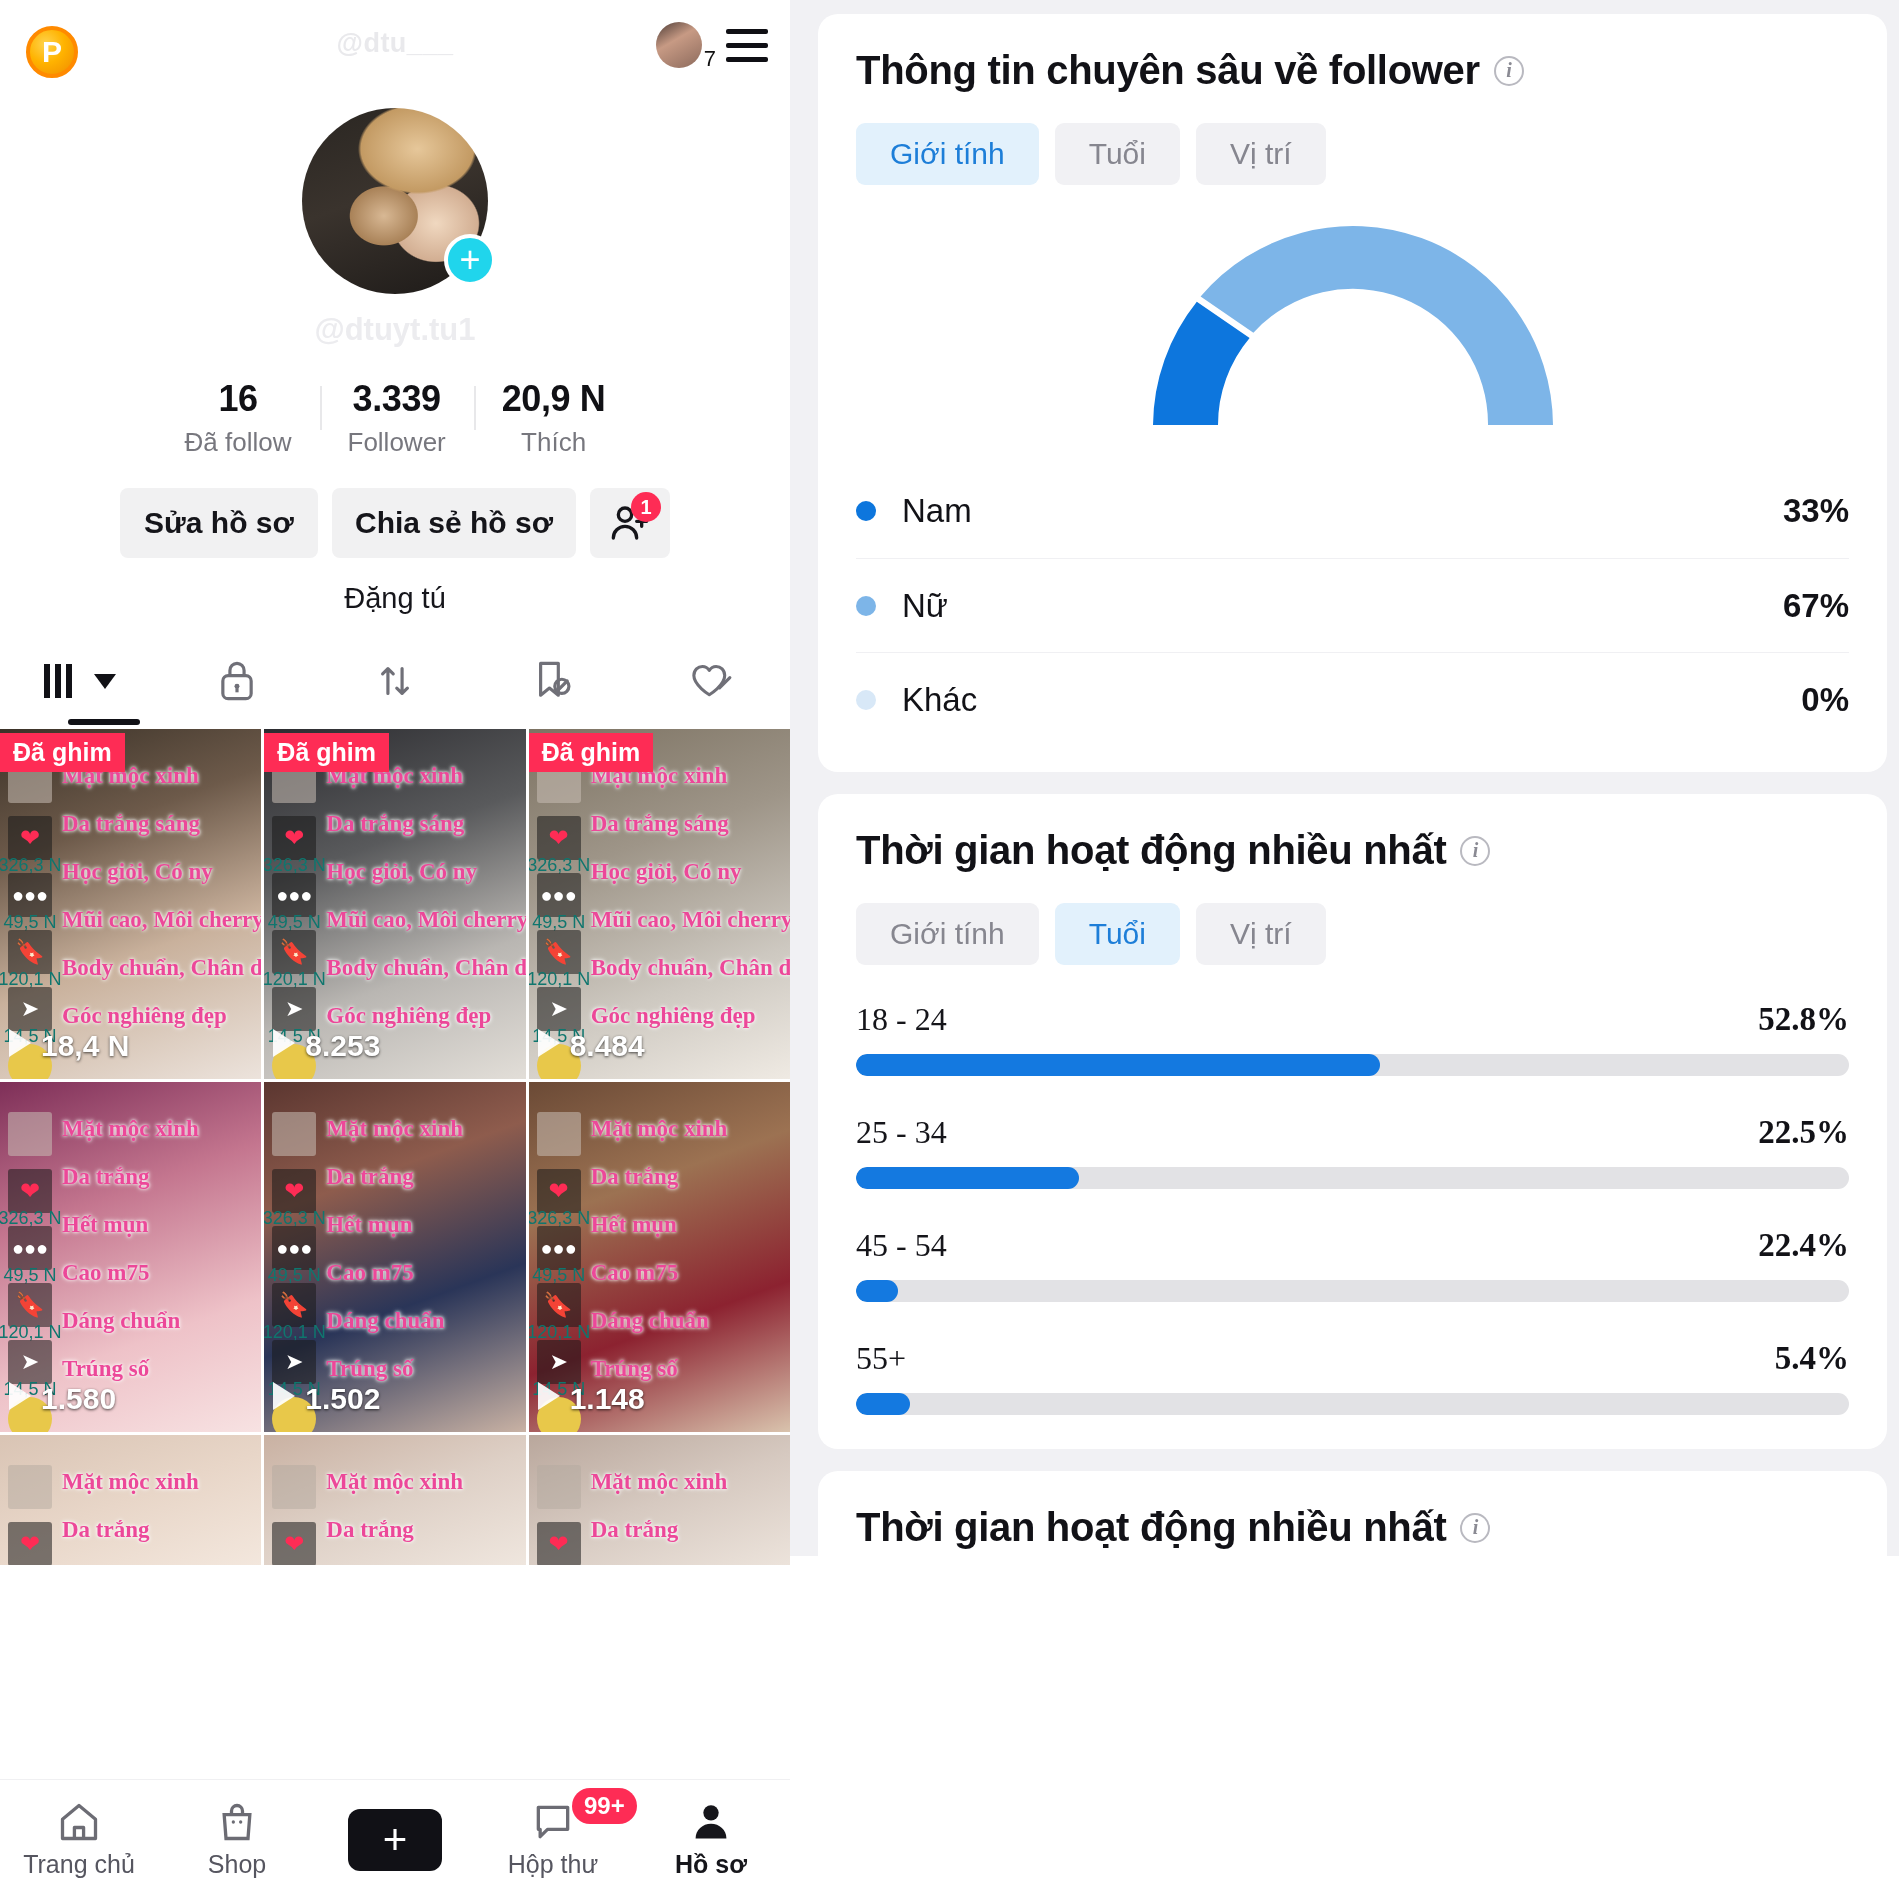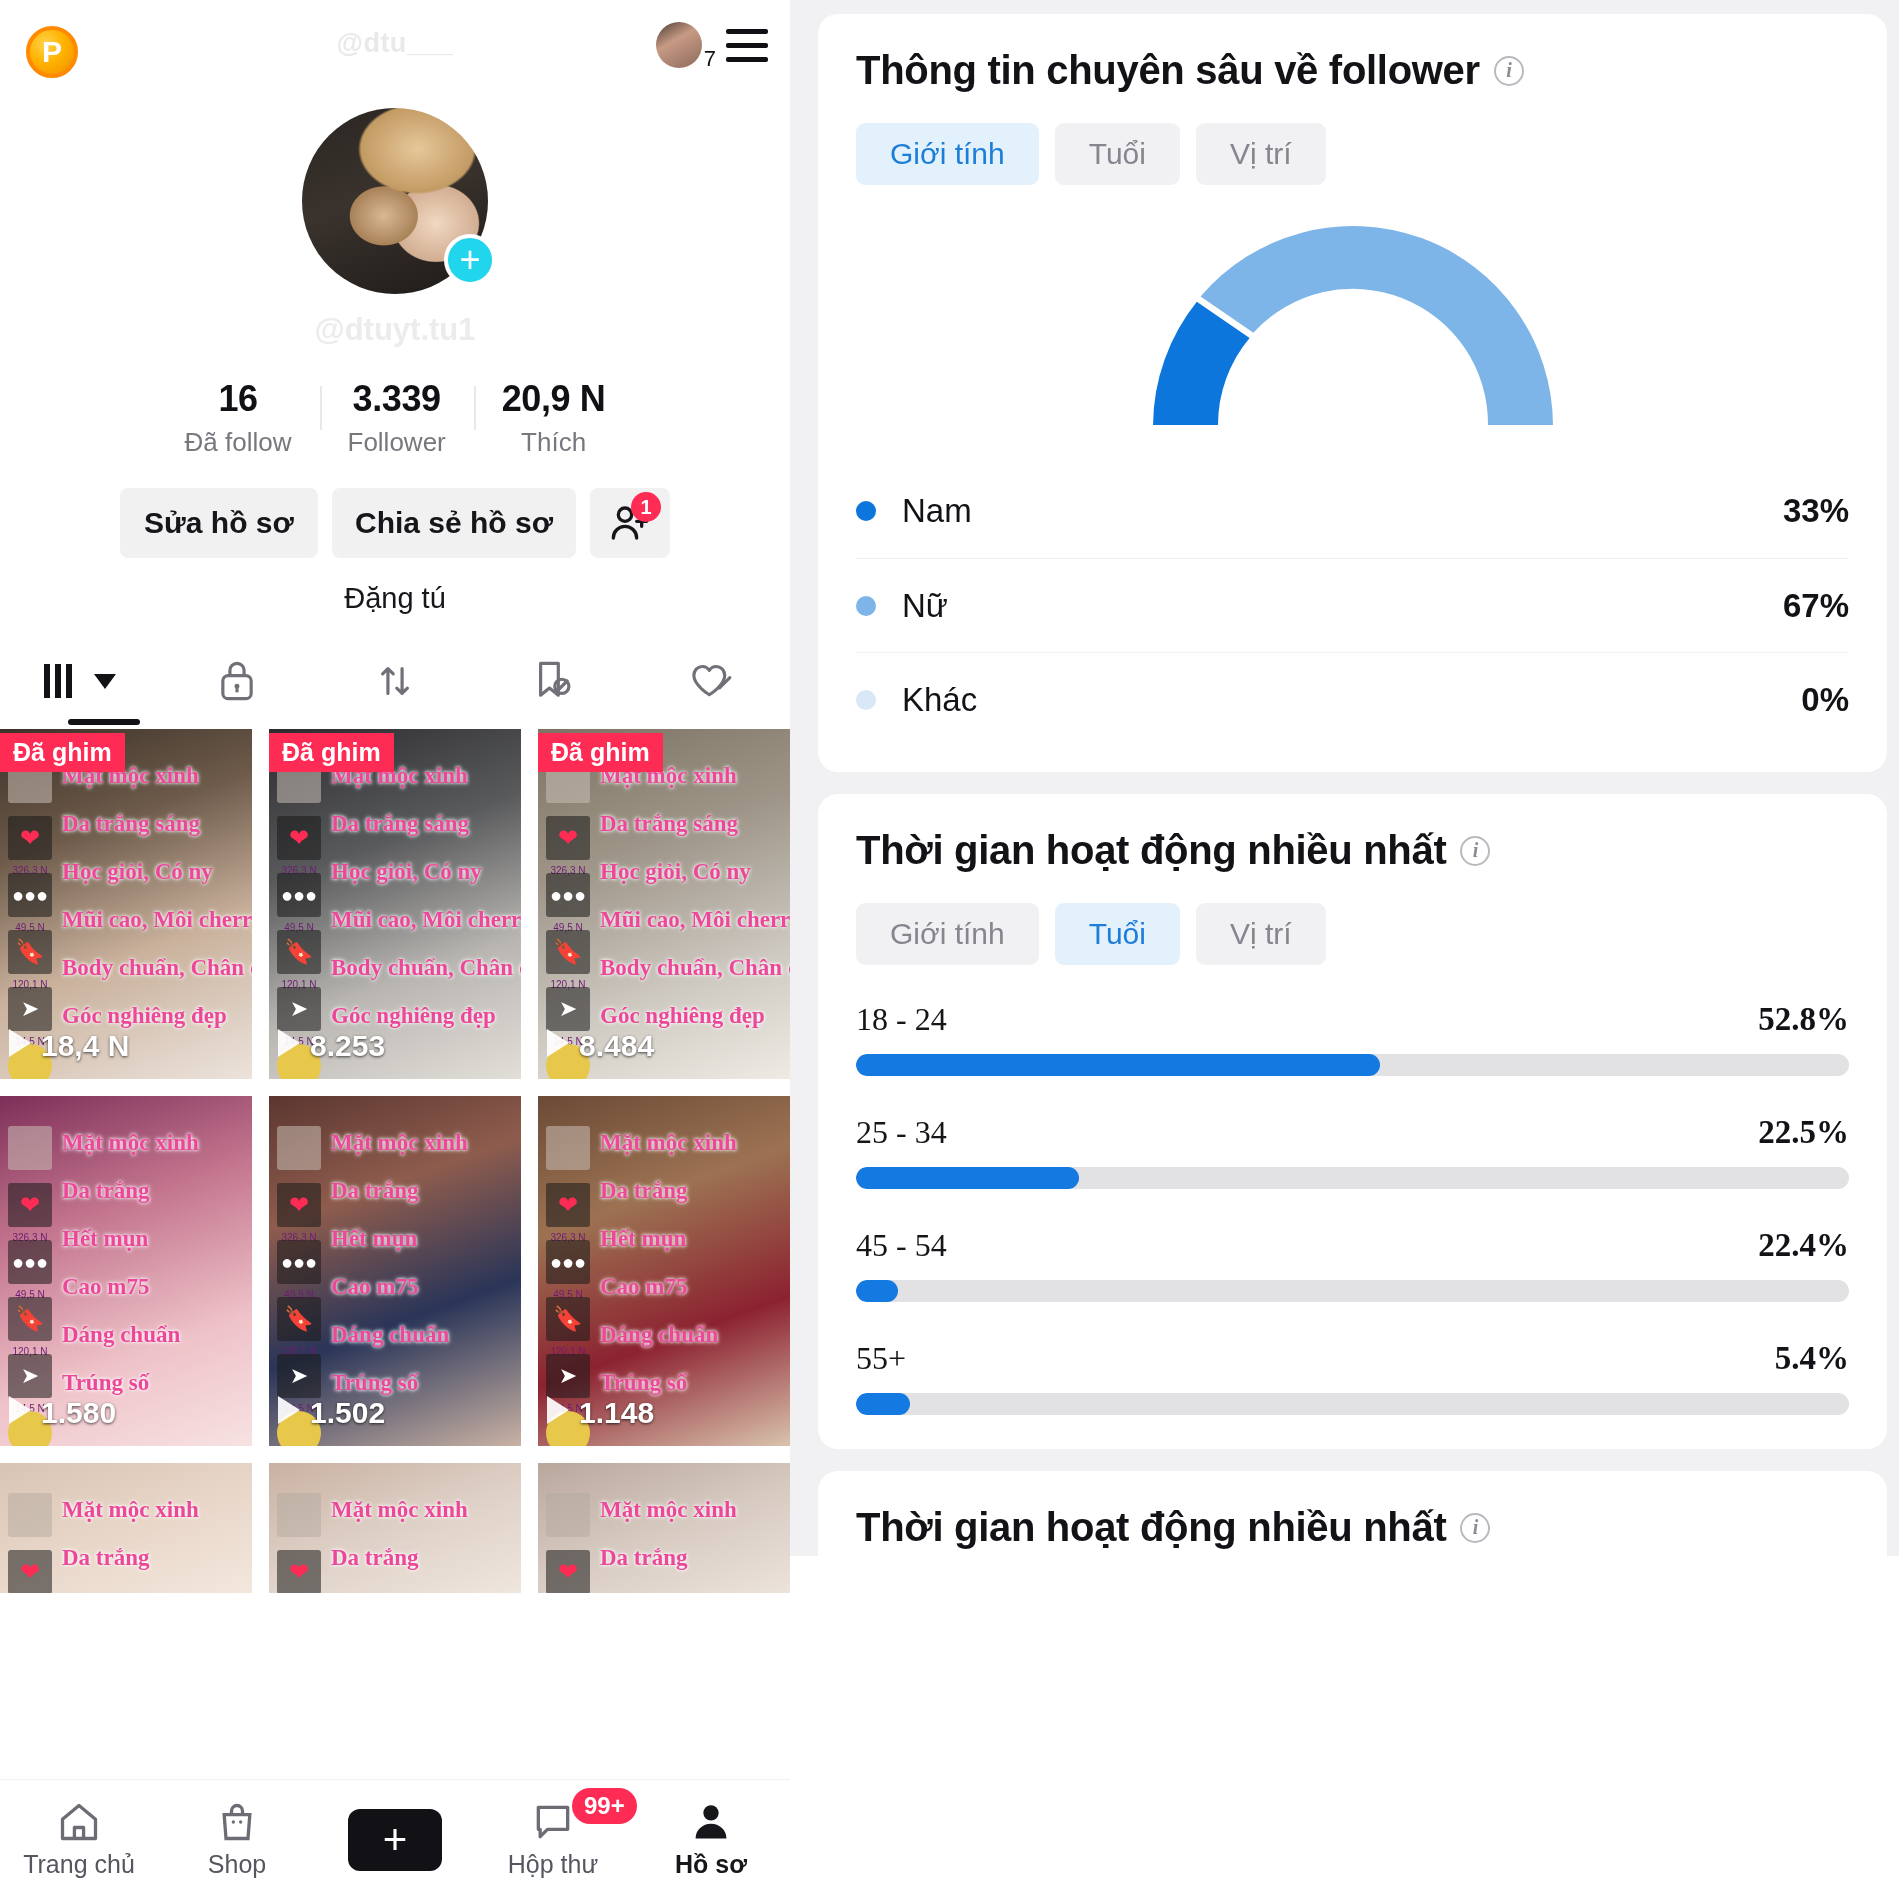--- a/index.html
+++ b/index.html
@@ -109,21 +109,21 @@
   }
   .tabitem { flex: 1; display: flex; align-items: center; justify-content: center; gap: 10px; }
   .tabitem svg { display: block; }
   .tab-underline {
     position: absolute; bottom: -6px; left: 68px;
     width: 72px; height: 6px; background: #111116; border-radius: 3px;
   }
   .caret { width: 0; height: 0; border-left: 11px solid transparent; border-right: 11px solid transparent; border-top: 15px solid #111116; }
 
   
-  .grid { display: grid; grid-template-columns: repeat(3, 1fr); gap: 17px; margin-top: 10px; }
+  .grid { display: grid; grid-template-columns: repeat(3, 1fr); gap: 3px; margin-top: 10px; }
   .cell { position: relative; height: 350px; overflow: hidden; }
   .cell.short { height: 130px; }
   .thumb { position: absolute; inset: 0; }
   .pin {
     position: absolute; left: 0; top: 4px; z-index: 5;
     background: #fe2c55; color: #fff; font-size: 25px; font-weight: 700;
     padding: 5px 13px;
   }
   .views {
     position: absolute; left: 9px; bottom: 16px; z-index: 5;
@@ -131,21 +131,21 @@
     display: flex; gap: 10px;
     text-shadow: 0 1px 3px rgba(0,0,0,.7);
   }
   .play-tri { width: 0; height: 0; border-top: 14px solid transparent; border-bottom: 14px solid transparent; border-left: 22px solid rgba(255,255,255,.92); }
   .ovl-rail { position: absolute; left: 8px; top: 30px; z-index: 4; display: flex; flex-direction: column; gap: 13px; }
   .rail-box {
     width: 44px; height: 44px; background: rgba(25,25,25,.55);
     display: flex; align-items: center; justify-content: center;
     border-radius: 3px; position: relative;
   }
-  .rail-box .rnum { position: absolute; bottom: -16px; left: 50%; transform: translateX(-50%); font-size: 10px; color: #701a75; white-space: nowrap; }
+  .rail-box .rnum { position: absolute; bottom: -16px; left: 50%; transform: translateX(-50%); font-size: 18px; color: #0f766e; white-space: nowrap; }
   .ovl-lines { position: absolute; left: 62px; top: 34px; z-index: 4; display: flex; flex-direction: column; gap: 22px; }
   .ovl-lines span {
     font-family: "Liberation Serif", serif;
     font-size: 23px; color: #ec4899; font-weight: 700;
     text-shadow: 0 0 5px rgba(255,255,255,.95), 0 0 3px rgba(255,255,255,.95);
     white-space: nowrap;
   }
 
   
   .bottomnav {

